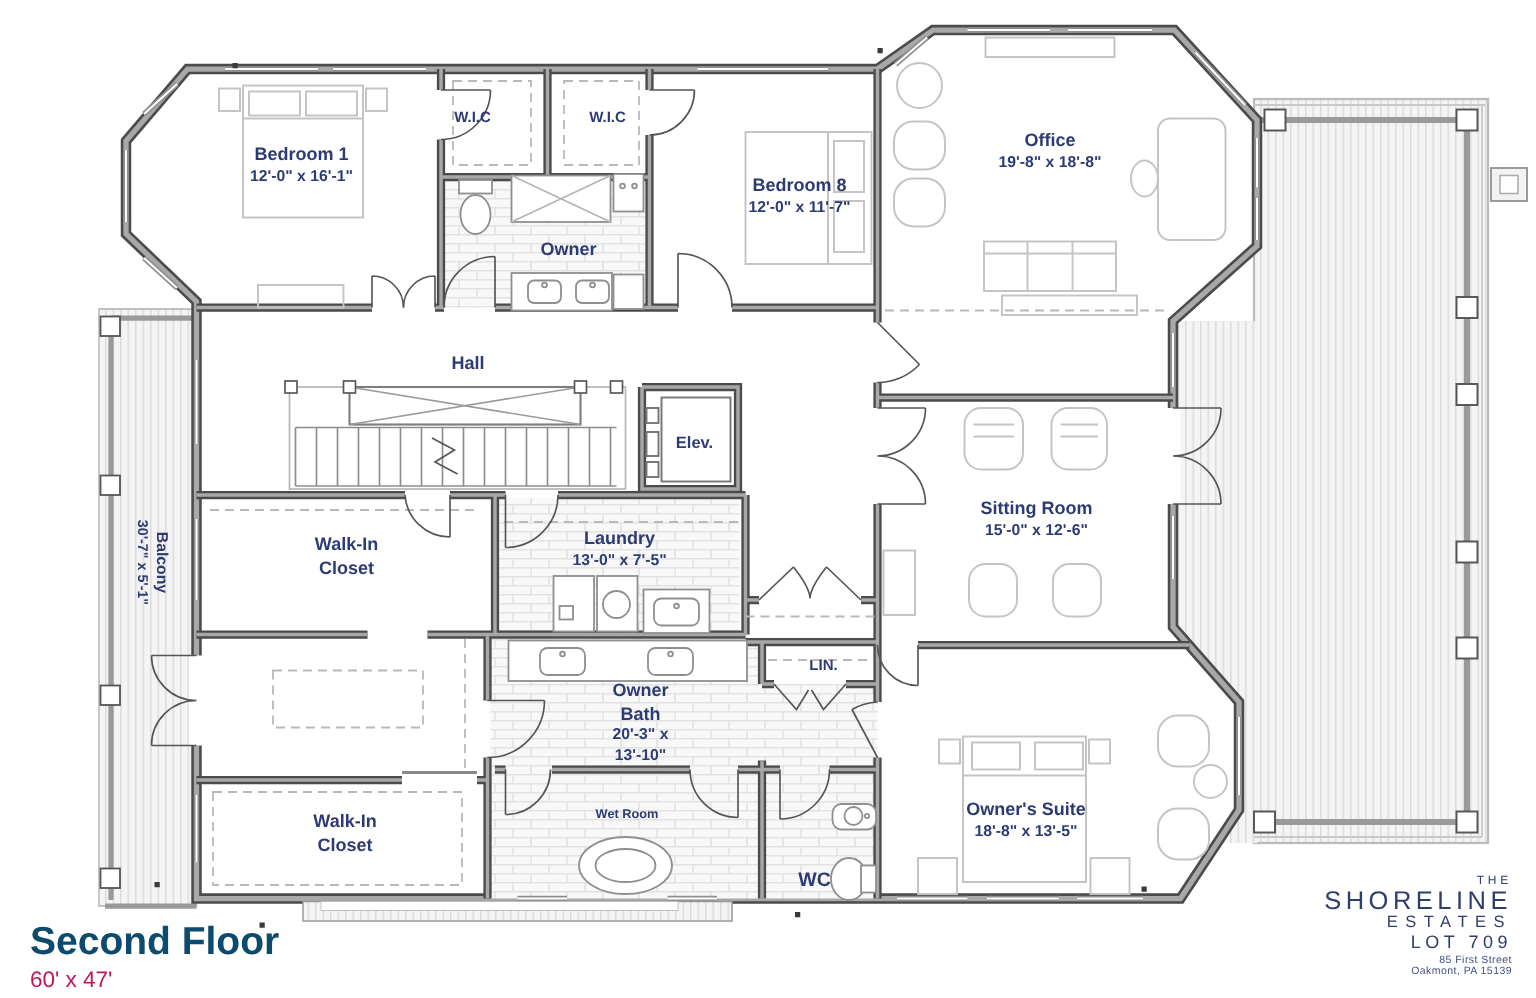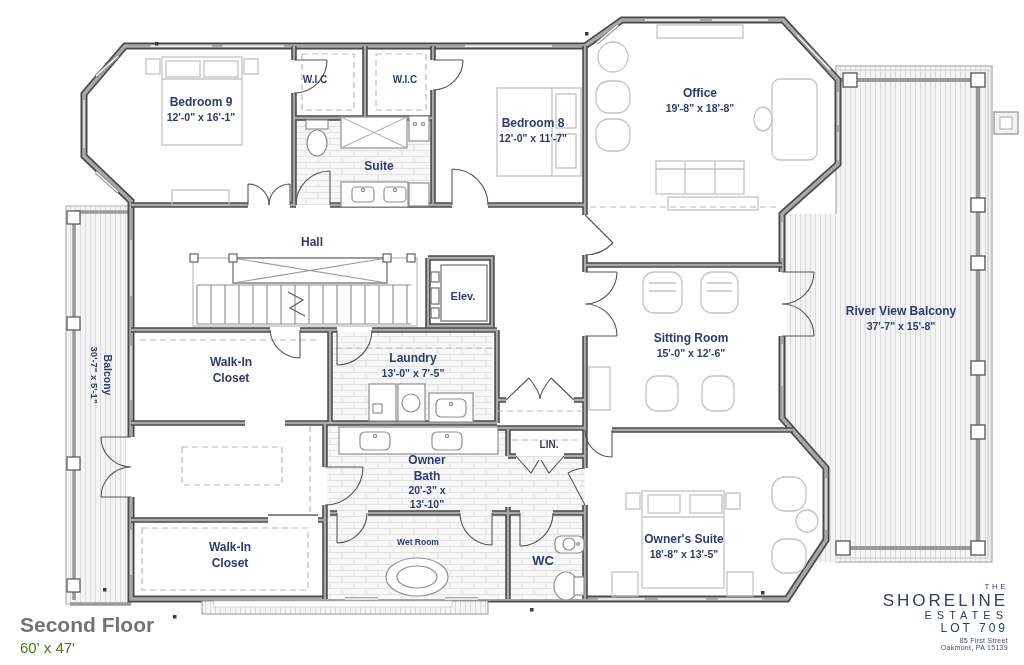--- a/index.html
+++ b/index.html
@@ -12,22 +12,22 @@
   .lbl .dm{display:block;font-size:10.5px;}
   .lbl.wrap{white-space:normal;}
   .lbl.fs10 .nm{font-size:10px;}
   .lbl.fs11 .nm{font-size:11px;}
   .lbl.fs13 .nm{font-size:13px;}
   .lbl.fs8 .nm{font-size:8.5px;}
   .lbl.rot{transform:translate(-50%,-50%) rotate(90deg);}
   .lbl.rot .nm{font-size:10.5px;}
   .lbl.rot .dm{font-size:9.5px;}
   .titleblock{position:absolute;left:20px;top:613px;text-align:left;z-index:6;}
-  .titleblock .t1{font-size:21px;font-weight:bold;color:#737373;line-height:1.1;}
-  .titleblock .t2{font-size:15px;font-weight:normal;color:#4d7c0f;margin-top:3px;}
+  .titleblock .t1{font-size:26px;font-weight:bold;color:#0c4a6e;line-height:1.1;}
+  .titleblock .t2{font-size:15px;font-weight:normal;color:#be185d;margin-top:3px;}
   .brand{position:absolute;right:16px;top:583px;text-align:right;color:#2e3c6e;z-index:6;line-height:1.08;}
   .brand .b-the{font-size:8px;letter-spacing:2.5px;}
   .brand .b-name{font-size:17px;letter-spacing:3px;}
   .brand .b-sub{font-size:11px;letter-spacing:5px;}
   .brand .b-lot{font-size:12px;letter-spacing:3px;margin-bottom:2px;}
   .brand .b-adr{font-size:7px;color:#44517f;letter-spacing:.3px;}
 </style>
 </head>
 <body>
 
@@ -302,54 +302,50 @@
     <rect x="155" y="42" width="3.5" height="3.5"></rect>
         <rect x="585" y="32" width="3.5" height="3.5"></rect>
     <rect x="173" y="615" width="3.5" height="3.5"></rect>
         <rect x="530" y="608" width="3.5" height="3.5"></rect>
     <rect x="761" y="591" width="3.5" height="3.5"></rect>
         <rect x="103" y="588" width="3.5" height="3.5"></rect>
   </g>
 </svg>
 
   <div class="lbl" style="left:201px;top:110px;">
-    <span class="nm">Bedroom 9</span>
+    <span class="nm">Bedroom 1</span>
     <span class="dm">12'-0" x 16'-1"</span>
   </div>
   <div class="lbl fs10" style="left:315px;top:79px;">
     <span class="nm">W.I.C</span>
   </div>
   <div class="lbl fs10" style="left:405px;top:79px;">
     <span class="nm">W.I.C</span>
   </div>
   <div class="lbl" style="left:379px;top:167px;">
-    <span class="nm">Suite</span>
+    <span class="nm">Owner</span>
   </div>
   <div class="lbl" style="left:533px;top:131px;">
     <span class="nm">Bedroom 8</span>
     <span class="dm">12'-0" x 11'-7"</span>
   </div>
   <div class="lbl" style="left:700px;top:101px;">
     <span class="nm">Office</span>
     <span class="dm">19'-8" x 18'-8"</span>
   </div>
   <div class="lbl" style="left:312px;top:243px;">
     <span class="nm">Hall</span>
   </div>
   <div class="lbl fs11" style="left:463px;top:296px;">
     <span class="nm">Elev.</span>
   </div>
   <div class="lbl rot" style="left:101px;top:375px;">
     <span class="nm">Balcony</span>
     <span class="dm">30'-7" x 5'-1"</span>
   </div>
-  <div class="lbl" style="left:901px;top:319px;">
-    <span class="nm">River View Balcony</span>
-    <span class="dm">37'-7" x 15'-8"</span>
-  </div>
   <div class="lbl" style="left:691px;top:346px;">
     <span class="nm">Sitting Room</span>
     <span class="dm">15'-0" x 12'-6"</span>
   </div>
   <div class="lbl wrap" style="left:231px;top:371px;width:66px;">
     <span class="nm">Walk-In Closet</span>
   </div>
   <div class="lbl" style="left:413px;top:366px;">
     <span class="nm">Laundry</span>
     <span class="dm">13'-0" x 7'-5"</span>
@@ -360,21 +356,21 @@
   </div>
   <div class="lbl fs10" style="left:549px;top:444px;">
     <span class="nm">LIN.</span>
   </div>
   <div class="lbl wrap" style="left:230px;top:556px;width:66px;">
     <span class="nm">Walk-In Closet</span>
   </div>
   <div class="lbl fs8" style="left:418px;top:543px;">
     <span class="nm">Wet Room</span>
   </div>
-  <div class="lbl fs13" style="left:543px;top:561px;">
+  <div class="lbl fs13" style="left:543px;top:587px;">
     <span class="nm">WC</span>
   </div>
   <div class="lbl" style="left:684px;top:547px;">
     <span class="nm">Owner's Suite</span>
     <span class="dm">18'-8" x 13'-5"</span>
   </div>
 
   <div class="titleblock">
     <div class="t1">Second Floor</div>
     <div class="t2">60' x 47'</div>

